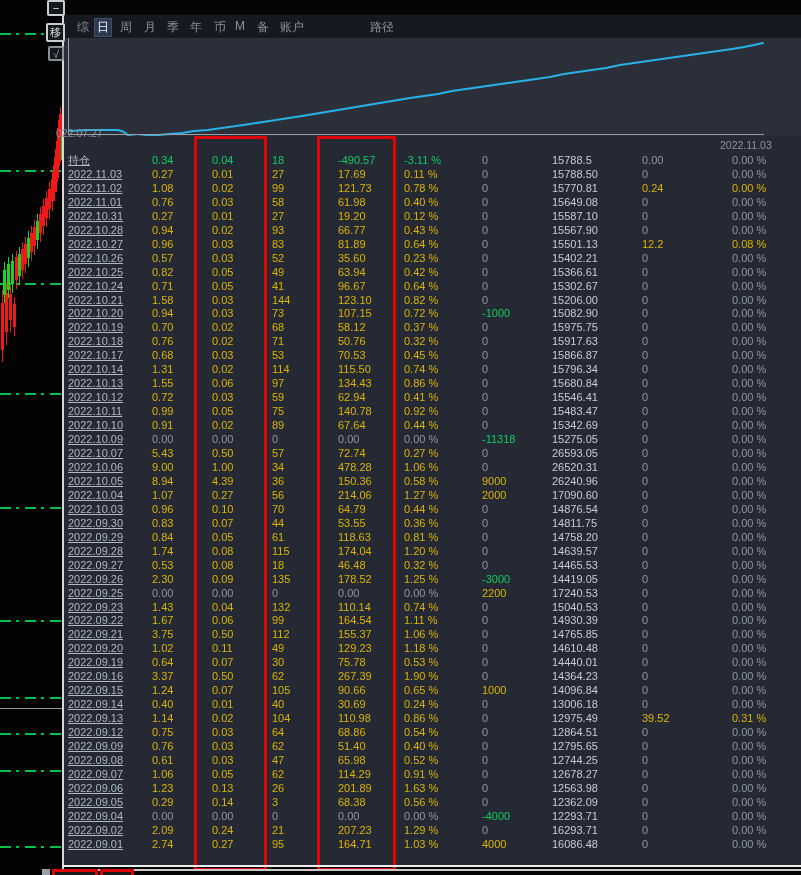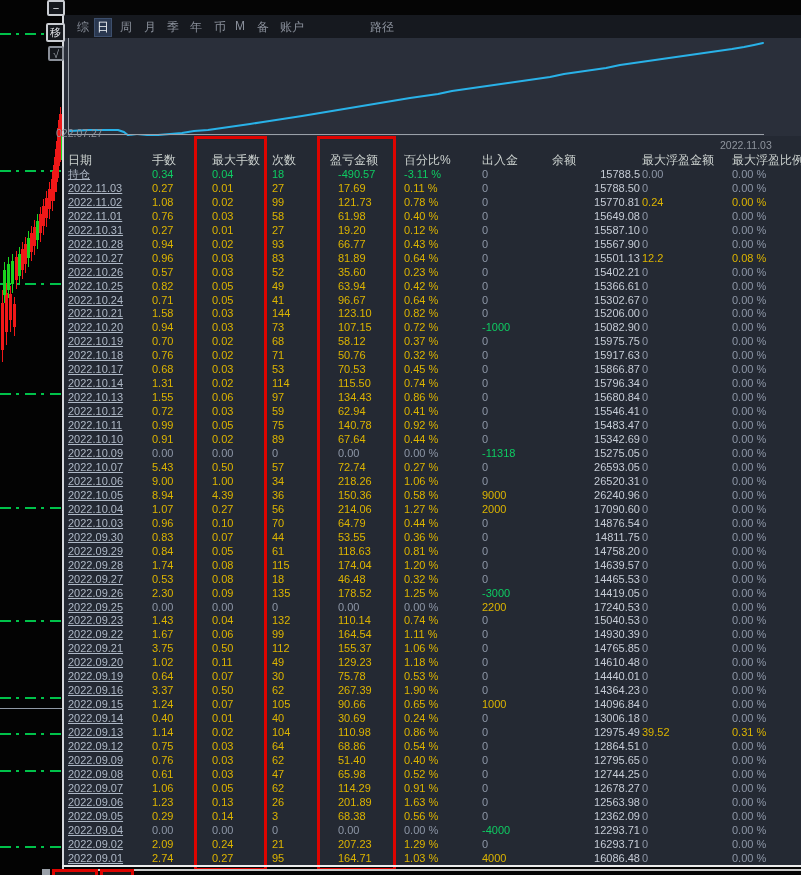--- a/index.html
+++ b/index.html
@@ -29,21 +29,21 @@
   #table-pane{position:absolute;left:64px;top:136px;width:737px;height:730px;background:#242933;}
   #rows{position:absolute;left:62px;top:154px;width:739px;}
   .trow{position:relative;height:13.96px;width:739px;overflow:visible;}
   .cell{position:absolute;top:0;height:13.96px;line-height:13.5px;font-size:11px;white-space:nowrap;overflow:visible;}
   .cell.hd{font-size:12px;color:#ccd2cf;}
   .k0{left:6px;width:84px;} .k1{left:90px;width:58px;} .k2{left:150px;width:58px;}
   .k3{left:210px;width:56px;} .k4{left:276px;width:66px;} .k5{left:342px;width:74px;}
   .k6{left:420px;width:68px;} .k7{left:490px;width:88px;} .k8{left:580px;width:88px;} .k9{left:670px;width:68px;}
   .hk4{left:268px;} 
   .c-date{color:#aeb8c6;text-decoration:underline;} .c-yellow{color:#dcb400;} .c-green{color:#0ecb62;}
-  .c-gray{color:#8d96a6;} .c-bal{color:#c6ccd6;text-align:right;}
+  .c-gray{color:#8d96a6;} .c-bal{color:#c6ccd6;}
   
   .ann-box{position:absolute;border:3px solid #de0400;background:transparent;}
   #ann1{left:194px;top:136px;width:67px;height:729px;}
   #ann2{left:317px;top:136px;width:73px;height:729px;}
   
   #bline1{position:absolute;left:62px;top:865px;width:739px;height:2px;background:#ededed;}
   #bline2{position:absolute;left:62px;top:869px;width:739px;height:2px;background:#c9c9c9;}
   .bfrag{position:absolute;top:869px;height:10px;border:3px solid #de0400;background:#1a1a1a;}
   #bfrag1{left:52px;width:40px;} #bfrag2{left:100px;width:28px;}
   #bfrag0{position:absolute;left:42px;top:869px;width:8px;height:6px;background:#9aa0a8;}
@@ -144,32 +144,20 @@
     </div>
   <div id="panel-border"></div>
 
   <div id="axis-y"></div>
   <div id="axis-x"></div>
   <span class="chart-label" style="left:56px;top:127px">022.07.27</span>
   <span class="chart-label" style="left:720px;top:139px">2022.11.03</span>
 
   <div id="rows">
       <div class="trow">
-        <span class="cell hd k0">日期</span>
-        <span class="cell hd k1">手数</span>
-        <span class="cell hd k2">最大手数</span>
-        <span class="cell hd k3">次数</span>
-        <span class="cell hd k4 hk4">盈亏金额</span>
-        <span class="cell hd k5">百分比%</span>
-        <span class="cell hd k6">出入金</span>
-        <span class="cell hd k7">余额</span>
-        <span class="cell hd k8">最大浮盈金额</span>
-        <span class="cell hd k9">最大浮盈比例</span>
-      </div>
-      <div class="trow">
         <span class="cell k0 c-date">持仓</span>
         <span class="cell k1 c-green">0.34</span>
         <span class="cell k2 c-green">0.04</span>
         <span class="cell k3 c-green">18</span>
         <span class="cell k4 c-green">-490.57</span>
         <span class="cell k5 c-green">-3.11 %</span>
         <span class="cell k6 c-gray">0</span>
         <span class="cell k7 c-bal">15788.5</span>
         <span class="cell k8 c-gray">0.00</span>
         <span class="cell k9 c-gray">0.00 %</span>
@@ -424,21 +412,21 @@
         <span class="cell k6 c-gray">0</span>
         <span class="cell k7 c-bal">26593.05</span>
         <span class="cell k8 c-gray">0</span>
         <span class="cell k9 c-gray">0.00 %</span>
       </div>
       <div class="trow">
         <span class="cell k0 c-date">2022.10.06</span>
         <span class="cell k1 c-yellow">9.00</span>
         <span class="cell k2 c-yellow">1.00</span>
         <span class="cell k3 c-yellow">34</span>
-        <span class="cell k4 c-yellow">218.26</span>
+        <span class="cell k4 c-yellow">478.28</span>
         <span class="cell k5 c-yellow">1.06 %</span>
         <span class="cell k6 c-gray">0</span>
         <span class="cell k7 c-bal">26520.31</span>
         <span class="cell k8 c-gray">0</span>
         <span class="cell k9 c-gray">0.00 %</span>
       </div>
       <div class="trow">
         <span class="cell k0 c-date">2022.10.05</span>
         <span class="cell k1 c-yellow">8.94</span>
         <span class="cell k2 c-yellow">4.39</span>

